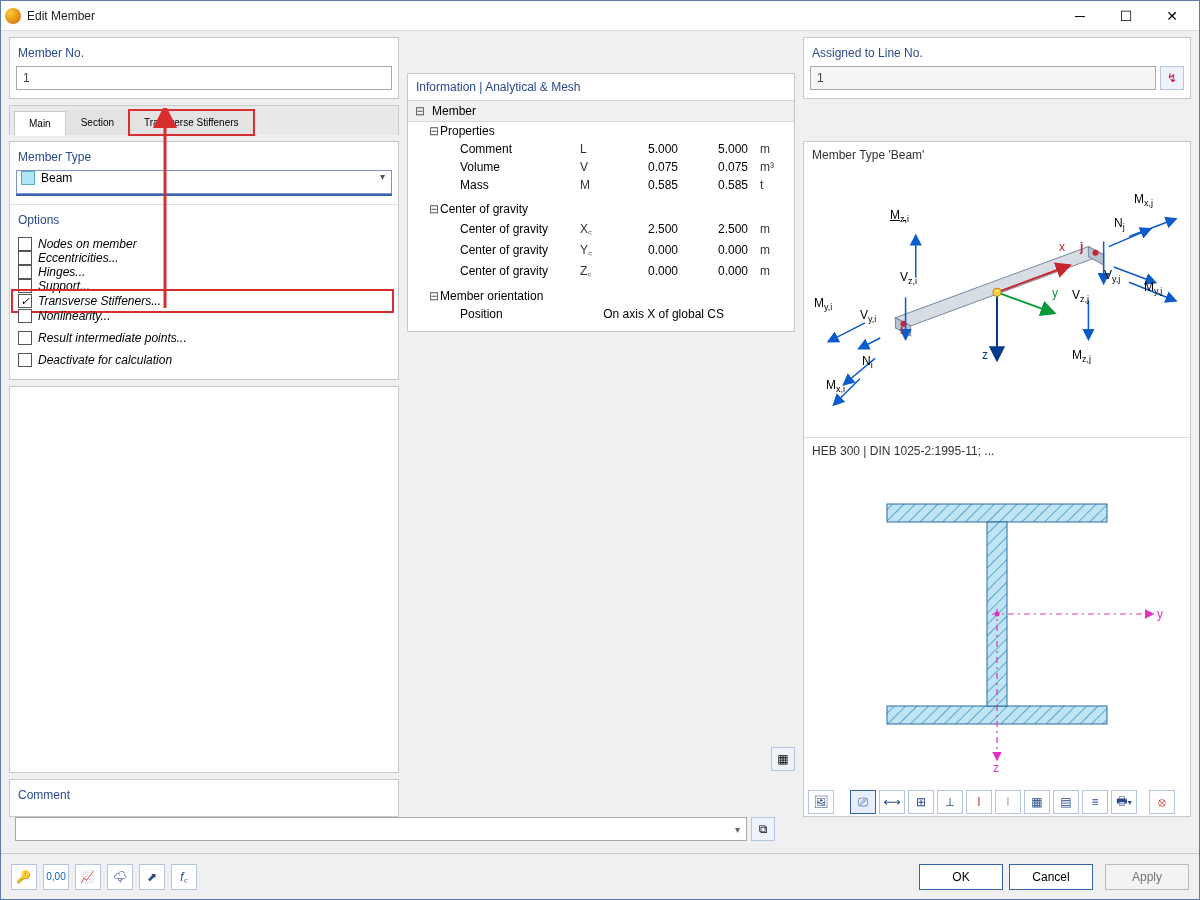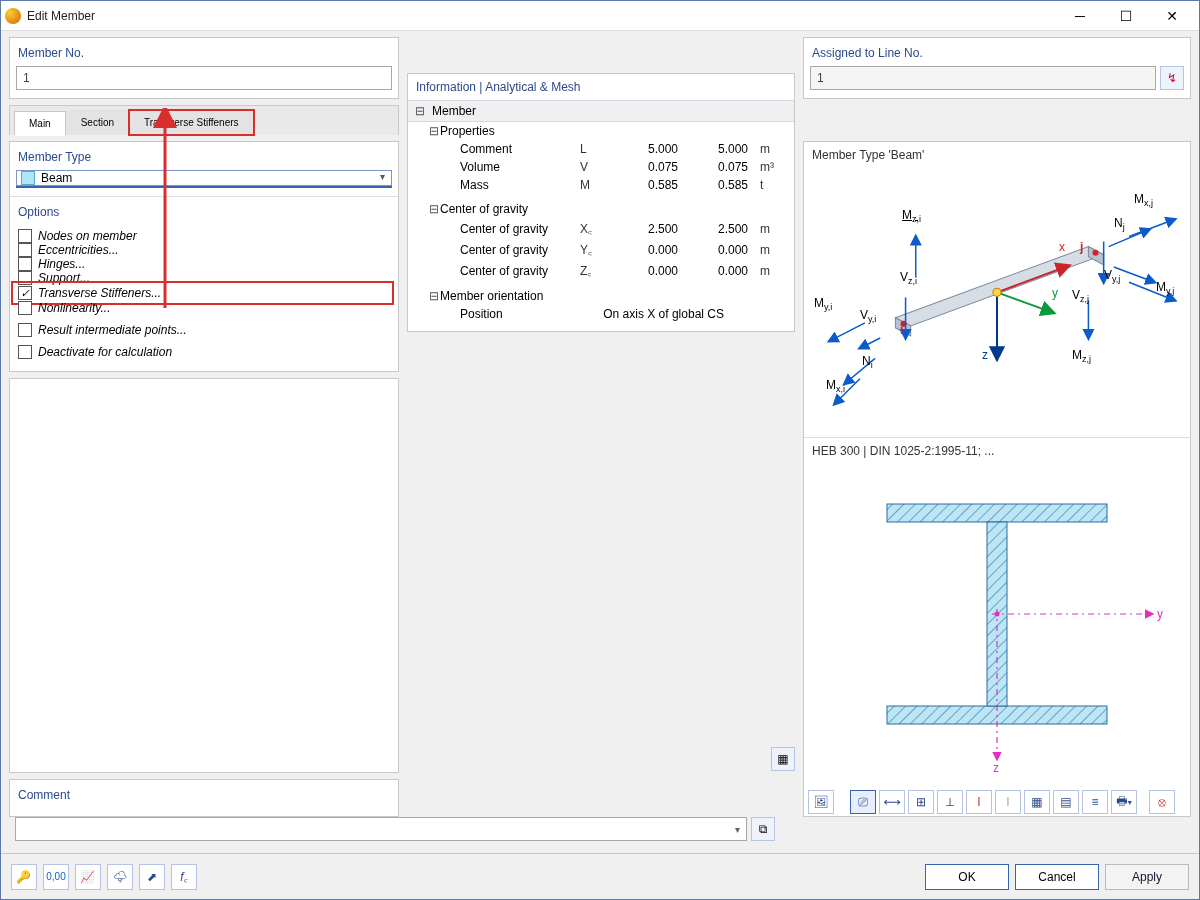--- a/index.html
+++ b/index.html
@@ -18,21 +18,21 @@
 .panel { background: #fff; border: 1px solid #c8c8c8; }
 .groupbox { padding: 4px 6px 8px 6px; }
 .group-title { color: #2a4a8d; font-weight: normal; font-size: 12px; padding: 4px 2px 6px 2px; }
 .field { width: 100%; height: 24px; border: 1px solid #a8a8a8; background: #fff; padding: 0 6px; font-size: 12px; display: flex; align-items: center; color: #444; }
 .field.readonly { background: #f5f5f5; }
 .tabs { background: #e9e9e9; border: 1px solid #c8c8c8; border-bottom: none; padding: 4px 4px 0 4px; display: flex; gap: 0; position: relative; }
 .tab { padding: 6px 14px; background: #e3e3e3; border: 1px solid transparent; cursor: default; font-size: 10px; }
 .tab.active { background: #fff; border: 1px solid #c8c8c8; border-bottom: 1px solid #fff; position: relative; top: 1px; }
 .tab.highlight { outline: 2px solid #d92e2e; outline-offset: -1px; }
 .tab-body { background: #fff; border: 1px solid #c8c8c8; flex: 1; display: flex; flex-direction: column; }
-.select { width: 100%; height: 16px; border: 1px solid #7a94c8; background: #fff; display: flex; padding: 0 4px; position: relative; }
+.select { width: 100%; height: 24px; border: 1px solid #7a94c8; background: #fff; display: flex; padding: 0 4px; position: relative; }
 .select .sw { width: 14px; height: 14px; background: #aee6f9; border: 1px solid #5da9c7; margin-right: 6px; }
 .select .arrow { position: absolute; right: 6px; font-size: 10px; color: #555; }
 .select-underline { height: 2px; background: #3a63ad; margin-top: 0; }
 .opt-list { padding: 4px 2px; display: flex; flex-direction: column; gap: 0; font-style: italic; }
 .opt-row { display: flex; align-items: center; gap: 6px; }
 .chk { width: 14px; height: 14px; border: 1px solid #555; background: #fff; display: flex; align-items: center; justify-content: center; font-size: 11px; }
 .chk.checked::after { content: "✓"; color: #000; line-height: 1; }
 .opt-highlight { outline: 2px solid #d92e2e; outline-offset: 2px; padding: 1px 3px; margin-left: -3px; }
 .divider { height: 8px; }
 .empty-panel { flex: 1; }
@@ -60,21 +60,21 @@
 .section-canvas { position: relative; background: #fff; height: 320px; }
 .right-toolbar { display: flex; gap: 3px; padding: 6px 4px 2px 4px; align-items: center; flex-wrap: wrap; }
 .tbtn { width: 26px; height: 24px; border: 1px solid #b5c4e3; background: #fff; display: flex; align-items: center; justify-content: center; font-size: 12px; color: #2a4a8d; }
 .tbtn.sel { border: 1px solid #3a63ad; background: #e7efff; }
 .comment-row { display: flex; gap: 4px; align-items: center; padding: 0 6px 8px 6px; }
 .comment-input { flex: 1; height: 24px; border: 1px solid #a8a8a8; background: #fff; display: flex; align-items: center; justify-content: flex-end; padding: 0 6px; color: #666; }
 .bottombar { height: 46px; background: #f0f0f0; border-top: 1px solid #c8c8c8; display: flex; align-items: center; padding: 0 10px; gap: 6px; }
 .bottombar .spacer { flex: 1; }
 .btn { min-width: 84px; height: 26px; border: 1px solid #3a63ad; background: #fff; display: flex; align-items: center; justify-content: center; font-size: 12px; }
 .btn.default { font-weight: normal; }
-.btn.disabled { color: #0f172a; border-color: #bbb; background: #f3f3f3; }
+.btn.disabled { color: #737373; border-color: #bbb; background: #f3f3f3; margin-left: 6px; }
 .small-tbtn { width: 26px; height: 26px; border: 1px solid #b5c4e3; background: #fff; display: flex; align-items: center; justify-content: center; font-size: 12px; color: #2a4a8d; }
 .arrow-annot { position: absolute; pointer-events: none; }
 svg text { font-family: "Segoe UI", sans-serif; }
 </style>
 </head>
 <body>
 
 <div class="window">
 
   <div class="titlebar">
@@ -319,30 +319,30 @@
               <line x1="55" y1="195" x2="30" y2="220" marker-end="url(#barr)"></line>
               <line x1="295" y1="60" x2="295" y2="100" marker-end="url(#barr)"></line>
               <line x1="280" y1="118" x2="280" y2="155" marker-end="url(#barr)"></line>
               <line x1="300" y1="65" x2="340" y2="48" marker-end="url(#barr)"></line>
               <line x1="305" y1="85" x2="345" y2="100" marker-end="url(#barr)"></line>
               <line x1="320" y1="55" x2="365" y2="38" marker-end="url(#barr)"></line>
               <line x1="320" y1="100" x2="365" y2="118" marker-end="url(#barr)"></line>
             </g>
           </svg>
           
-          <span class="force-lbl" style="left:98px; top:40px;text-decoration:underline;"><span>M</span><sub>z,i</sub></span>
+          <span class="force-lbl" style="left:86px; top:40px;text-decoration:underline;"><span>M</span><sub>z,i</sub></span>
           <span class="force-lbl" style="left:96px; top:102px;"><span>V</span><sub>z,i</sub></span>
           <span class="force-lbl" style="left:10px; top:128px;"><span>M</span><sub>y,i</sub></span>
           <span class="force-lbl" style="left:56px; top:140px;"><span>V</span><sub>y,i</sub></span>
           <span class="force-lbl" style="left:58px; top:186px;"><span>N</span><sub>i</sub></span>
           <span class="force-lbl" style="left:22px; top:210px;"><span>M</span><sub>x,i</sub></span>
           <span class="force-lbl" style="left:330px; top:24px;"><span>M</span><sub>x,j</sub></span>
           <span class="force-lbl" style="left:310px; top:48px;"><span>N</span><sub>j</sub></span>
           <span class="force-lbl" style="left:300px; top:100px;"><span>V</span><sub>y,j</sub></span>
-          <span class="force-lbl" style="left:352px; top:112px;"><span>M</span><sub>y,j</sub></span>
+          <span class="force-lbl" style="left:340px; top:112px;"><span>M</span><sub>y,j</sub></span>
           <span class="force-lbl" style="left:268px; top:120px;"><span>V</span><sub>z,j</sub></span>
           <span class="force-lbl" style="left:268px; top:180px;"><span>M</span><sub>z,j</sub></span>
           <span class="force-lbl" style="left:248px; top:118px; color:#0a9a3a;">y</span>
           <span class="force-lbl" style="left:178px; top:180px; color:#003a8c;">z</span>
           <span class="force-lbl" style="left:255px; top:72px; color:#c8252d;">x</span>
           <span class="force-lbl" style="left:96px; top:155px; color:#c8252d; font-weight:bold;">i</span>
           <span class="force-lbl" style="left:276px; top:72px; color:#c8252d; font-weight:bold;">j</span>
         </div>
 
         <div class="section-title">HEB 300 | DIN 1025-2:1995-11; ...</div>

